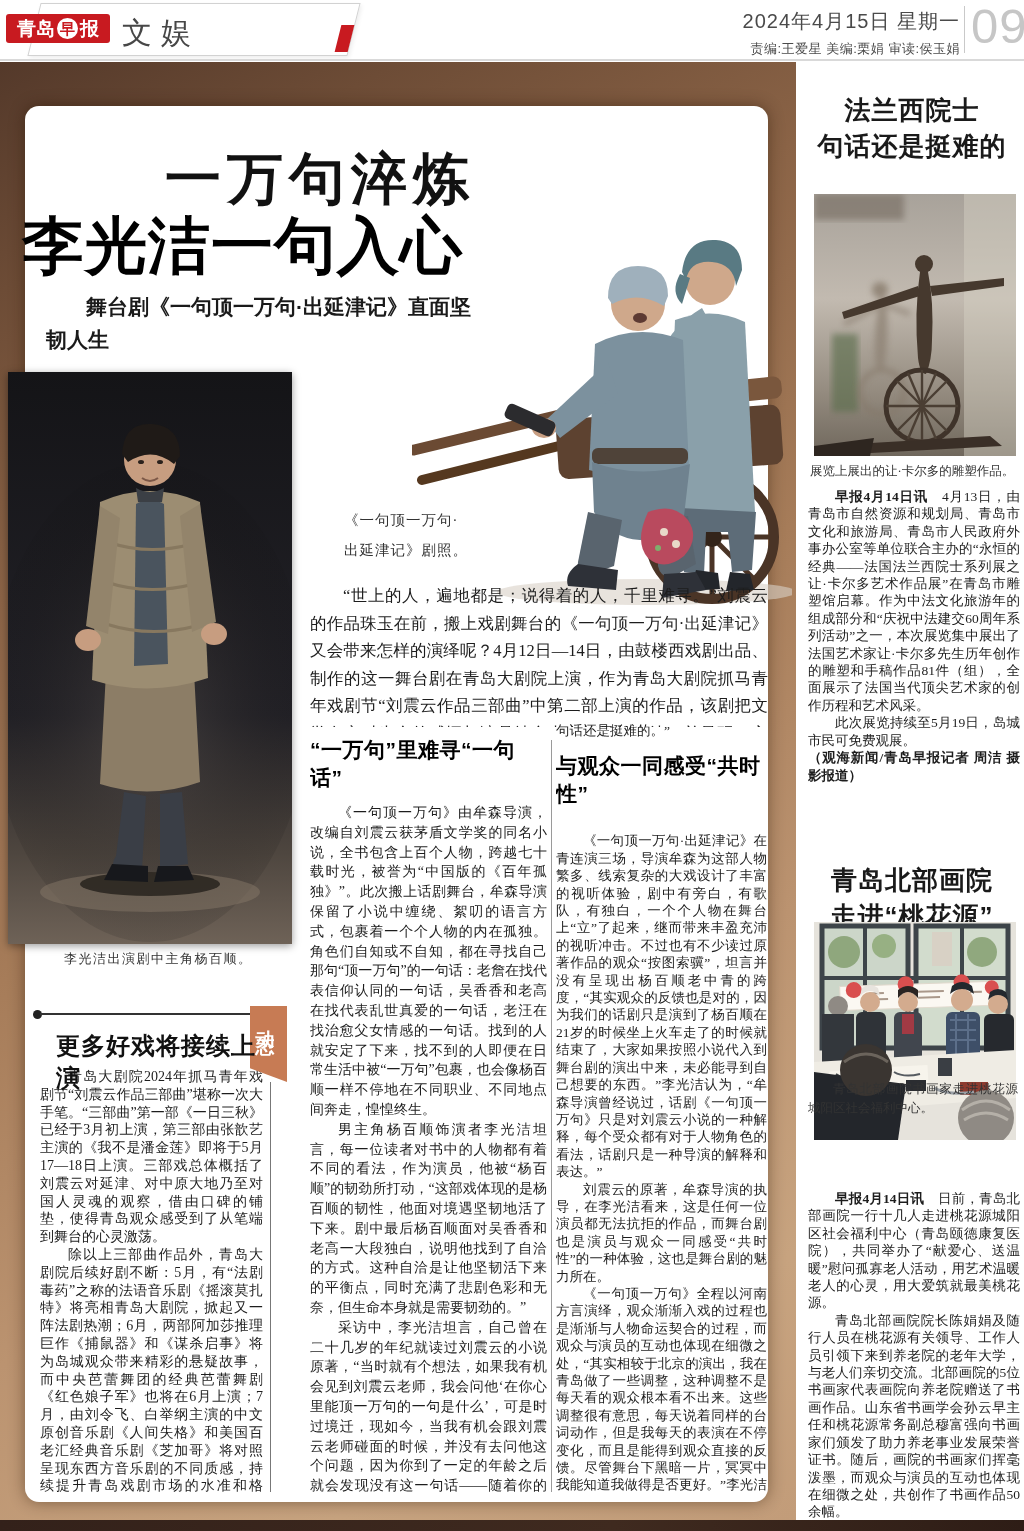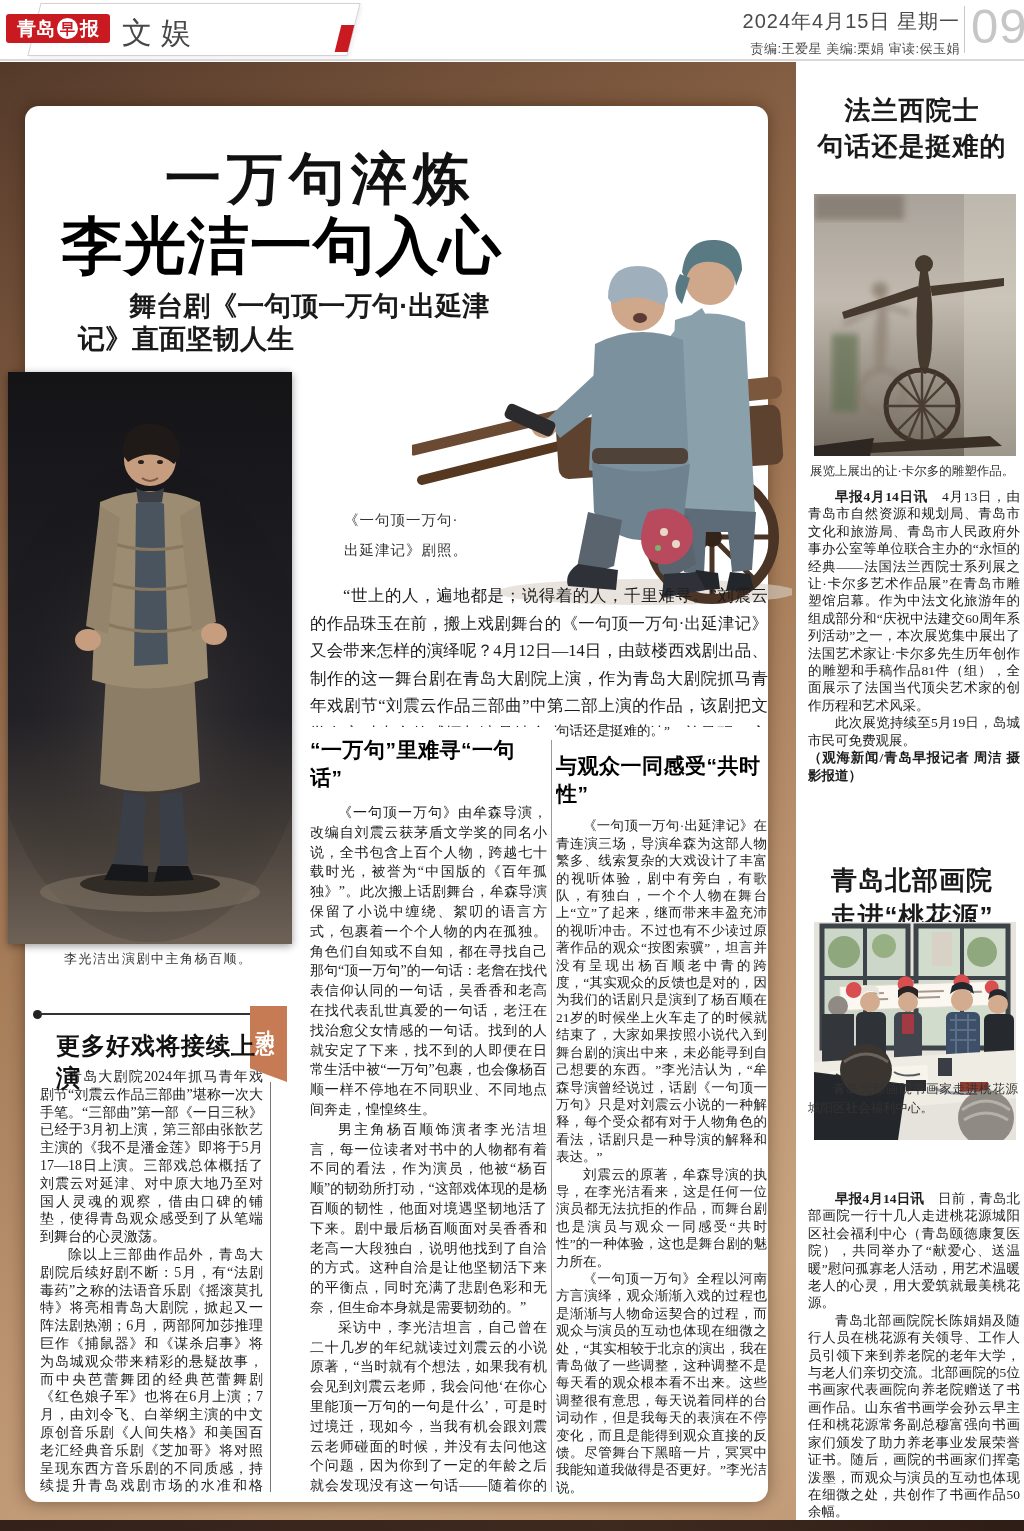--- a/index.html
+++ b/index.html
@@ -22,39 +22,39 @@
   .date-line2{font-size:13px;margin-top:5px;letter-spacing:.5px;}
   .hdr-div{position:absolute;left:964px;top:6px;width:1px;height:47px;background:#c9c9c9;}
   .pagenum{position:absolute;left:971px;top:-2px;font-size:49px;font-weight:300;color:#c6c6c6;letter-spacing:1px;}
   
   .frame{position:absolute;left:0;top:62px;width:796px;height:1458px;
          background:linear-gradient(150deg,#54392a 0%,#6d4c36 12%,#8a6346 28%,#a67c59 48%,#bb9370 68%,#c7a37f 86%,#c29c79 100%);}
   .panel{position:absolute;left:25px;top:106px;width:743px;height:1396px;background:#fff;border-radius:14px;
          box-shadow:0 0 16px rgba(40,20,5,.45);}
   .headline1{position:absolute;left:40px;top:142px;width:560px;text-align:center;font-size:56px;color:#111;
          font-weight:600;letter-spacing:6px;z-index:5;}
-  .headline2{position:absolute;left:22px;top:204px;width:480px;text-align:right;font-size:62px;color:#000;
+  .headline2{position:absolute;left:22px;top:204px;width:480px;text-align:left;font-size:62px;color:#000;
          font-weight:900;letter-spacing:1px;z-index:5;}
-  .subhead{position:absolute;left:46px;top:290px;width:436px;font-size:27px;line-height:33px;font-weight:600;
-         color:#1a1a1a;text-indent:1.9em;z-index:5;margin-left:32px;}
+  .subhead{position:absolute;left:46px;top:290px;width:436px;font-size:21px;line-height:33px;font-weight:600;
+         color:#1a1a1a;text-indent:1.9em;z-index:5;}
   .actors-photo{position:absolute;left:412px;top:112px;width:380px;height:498px;z-index:4;}
   .main-caption{position:absolute;left:344px;top:505px;width:140px;font-family:"Liberation Serif","DejaVu Serif",serif;
          font-size:14.5px;line-height:30px;letter-spacing:1px;color:#333;z-index:6;}
   .left-photo{position:absolute;left:8px;top:372px;width:284px;height:572px;z-index:6;box-shadow:0 2px 8px rgba(0,0,0,.4);}
   .left-caption{position:absolute;left:64px;top:950px;width:228px;font-family:"Liberation Serif","DejaVu Serif",serif;
          font-size:13px;letter-spacing:1.5px;color:#333;z-index:6;}
   .intro{position:absolute;left:310px;top:582px;width:458px;height:145px;overflow:hidden;
          font-family:"Liberation Serif","DejaVu Serif",serif;font-size:16.5px;line-height:27.5px;
          text-align:justify;color:#1d1d1d;z-index:5;}
   .intro p{margin:0;text-indent:2em;}
   .colB{position:absolute;left:310px;top:736px;width:237px;height:760px;overflow:hidden;z-index:5;}
   .colC{position:absolute;left:556px;top:722px;width:211px;height:774px;overflow:hidden;z-index:5;}
   .col-heading{font-family:"Liberation Sans","DejaVu Sans",sans-serif;font-size:21px;font-weight:800;color:#000;
          letter-spacing:.5px;margin:0 0 11px 0;}
-  .colC .col-heading{margin:13px 0 9px 0;}
+  .colC .col-heading{margin:13px 0 24px 0;}
   .body-text{font-family:"Liberation Serif","DejaVu Serif",serif;text-align:justify;color:#1d1d1d;}
   .colB .body-text{font-size:14px;line-height:19.8px;}
   .colC .body-text{font-size:13.5px;line-height:17.4px;}
   .body-text p{margin:0;text-indent:2em;}
   .body-text p.cont{text-indent:0;}
   .vdivider{position:absolute;width:1px;background:#9a9a9a;z-index:5;}
   .dyn-dot{position:absolute;left:33px;top:1010px;width:9px;height:9px;border-radius:50%;background:#222;z-index:6;}
   .dyn-line{position:absolute;left:40px;top:1013px;width:212px;height:2px;background:#333;z-index:6;}
   .dyn-tab{position:absolute;left:250px;top:1006px;width:37px;height:76px;background:#c77b54;z-index:6;
          clip-path:polygon(0 0,100% 0,100% 100%,0 82%);color:#fff;writing-mode:vertical-rl;

